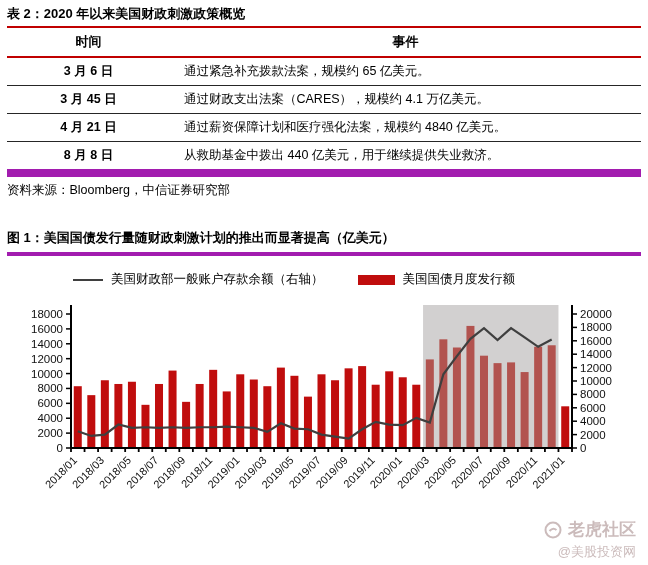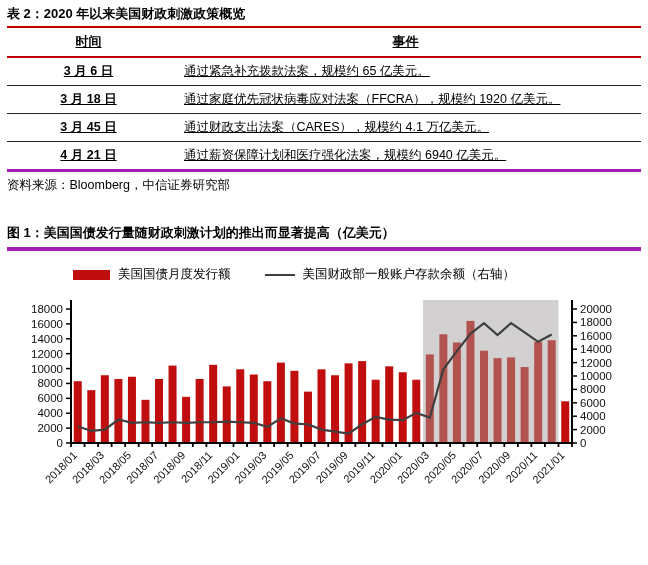--- a/index.html
+++ b/index.html
@@ -1,20 +1,20 @@
 <!DOCTYPE html>
 <html lang="zh"><head>
 <meta charset="utf-8">
 <style>
   html,body{margin:0;padding:0;background:#fff;}
   .page{position:relative;width:648px;height:565px;overflow:hidden;background:#fff;
         font-family:"Liberation Sans","DejaVu Sans",sans-serif;color:#000;}
   .table-title{margin:5px 7px 3px 7px;font-size:13px;font-weight:bold;}
   table.policy{width:634px;margin:0 7px;border-collapse:collapse;table-layout:fixed;
-        border-top:2px solid #C00000;border-bottom:3px solid #a21caf;font-size:12.5px;text-decoration:underline;}
+        border-top:2px solid #C00000;border-bottom:8px solid #a21caf;font-size:12.5px;}
   table.policy col.c1{width:163px;}
   table.policy thead tr{border-bottom:2px solid #C00000;}
   table.policy th{font-size:13px;font-weight:bold;padding:5px 0;text-align:center;}
   table.policy tbody tr{border-bottom:1px solid #262626;}
   table.policy tbody tr:last-child{border-bottom:none;}
   table.policy td{padding:5px 0;}
   table.policy td.time-cell{text-align:center;font-weight:bold;margin-top:33px;}
   table.policy td.event-cell{padding-left:14px;text-align:left;}
   .source{font-size:12.5px;margin:5px 7px 12px 7px;}
   .figure-title{margin:30px 7px 0 7px;font-size:13px;font-weight:bold;
@@ -50,46 +50,46 @@
         <th>时间</th>
         <th>事件</th>
       </tr>
     </thead>
     <tbody>
         <tr>
           <td class="time-cell">3 月 6 日</td>
           <td class="event-cell">通过紧急补充拨款法案，规模约 65 亿美元。</td>
         </tr>
         <tr>
-          <td class="time-cell">3 月 18 日</td>
-          <td class="event-cell">通过家庭优先冠状病毒应对法案（FFCRA），规模约 1920 亿美元。</td>
-        </tr>
-        <tr>
           <td class="time-cell">3 月 45 日</td>
           <td class="event-cell">通过财政支出法案（CARES），规模约 4.1 万亿美元。</td>
         </tr>
         <tr>
           <td class="time-cell">4 月 21 日</td>
-          <td class="event-cell">通过薪资保障计划和医疗强化法案，规模约 6940 亿美元。</td>
+          <td class="event-cell">通过薪资保障计划和医疗强化法案，规模约 4840 亿美元。</td>
+        </tr>
+        <tr>
+          <td class="time-cell">8 月 8 日</td>
+          <td class="event-cell">从救助基金中拨出 440 亿美元，用于继续提供失业救济。</td>
         </tr>
       </tbody>
   </table>
 
   <div class="source">资料来源：Bloomberg，中信证券研究部</div>
 
   <div class="figure-title">图 1：美国国债发行量随财政刺激计划的推出而显著提高（亿美元）</div>
 
   <div class="legend">
+    <span class="legend-item">
+      <span class="swatch-line" style="border-top-color: rgb(63, 63, 63);"></span>
+      <span>美国财政部一般账户存款余额（右轴）</span>
+    </span>
     <span class="legend-item">
       <span class="swatch-bar" style="background: rgb(192, 13, 13);"></span>
       <span>美国国债月度发行额</span>
-    </span>
-    <span class="legend-item">
-      <span class="swatch-line" style="border-top-color: rgb(63, 63, 63);"></span>
-      <span>美国财政部一般账户存款余额（右轴）</span>
     </span>
   </div>
 
   <svg class="chart" width="648" height="198" viewBox="0 0 648 198">
       <rect x="423.05405405405406" y="5" width="135.4054054054054" height="143" fill="#D2D0D0"></rect>
       <rect x="73.77027027027027" y="86.21111111111111" width="8" height="61.78888888888889" fill="#C00D0D"></rect>
       <rect x="87.3108108108108" y="95.14444444444445" width="8" height="52.855555555555554" fill="#C00D0D"></rect>
       <rect x="100.85135135135135" y="80.25555555555556" width="8" height="67.74444444444444" fill="#C00D0D"></rect>
       <rect x="114.39189189189189" y="83.97777777777777" width="8" height="64.02222222222223" fill="#C00D0D"></rect>
       <rect x="127.93243243243245" y="81.74444444444444" width="8" height="66.25555555555556" fill="#C00D0D"></rect>
@@ -223,14 +223,26 @@
       <text x="375.66216216216213" y="161" font-size="11" text-anchor="end" transform="rotate(-45 375.66216216216213 161)">2019/11</text>
       <text x="402.7432432432432" y="161" font-size="11" text-anchor="end" transform="rotate(-45 402.7432432432432 161)">2020/01</text>
       <text x="429.8243243243243" y="161" font-size="11" text-anchor="end" transform="rotate(-45 429.8243243243243 161)">2020/03</text>
       <text x="456.9054054054054" y="161" font-size="11" text-anchor="end" transform="rotate(-45 456.9054054054054 161)">2020/05</text>
       <text x="483.98648648648646" y="161" font-size="11" text-anchor="end" transform="rotate(-45 483.98648648648646 161)">2020/07</text>
       <text x="511.06756756756755" y="161" font-size="11" text-anchor="end" transform="rotate(-45 511.06756756756755 161)">2020/09</text>
       <text x="538.1486486486486" y="161" font-size="11" text-anchor="end" transform="rotate(-45 538.1486486486486 161)">2020/11</text>
       <text x="565.2297297297298" y="161" font-size="11" text-anchor="end" transform="rotate(-45 565.2297297297298 161)">2021/01</text>
     </svg>
 
+  <div class="watermark">
+    <div class="wm-top">
+      <span class="wm-logo">
+        <svg width="18" height="18" viewBox="0 0 18 18">
+          <circle cx="9" cy="9" r="7.5" fill="none" stroke="currentColor" stroke-width="2"></circle>
+          <path d="M5.5 10 Q9 6 12.5 9" fill="none" stroke="currentColor" stroke-width="2"></path>
+        </svg>
+      </span>
+      <span>老虎社区</span>
+    </div>
+    <div class="wm-bottom">@美股投资网</div>
+  </div>
 
 </div>
 
 </body></html>

